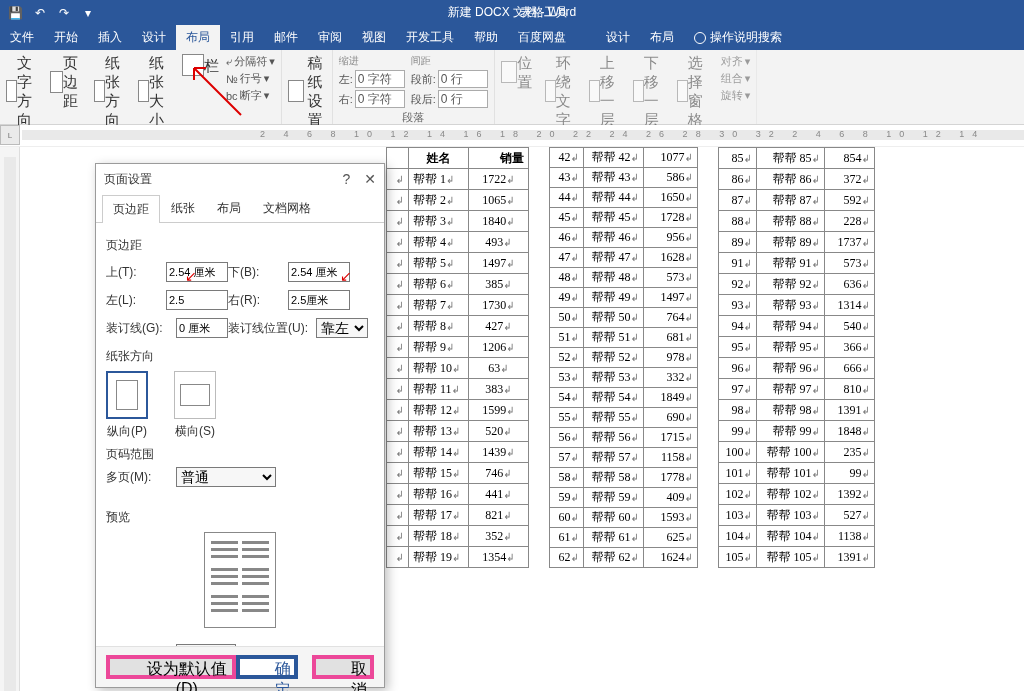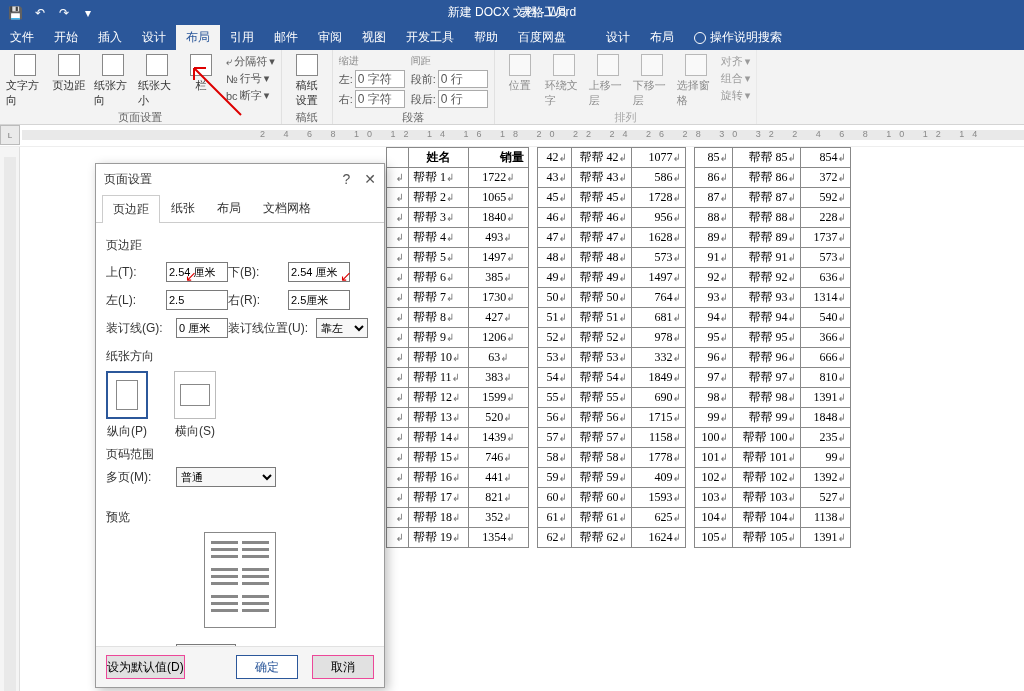--- a/index.html
+++ b/index.html
@@ -17,21 +17,21 @@
 .menubar .tab { padding: 0 10px; display: flex; align-items: center; cursor: pointer; position: relative; }
 .menubar .tab.active { background: #f3f3f3; color: #2b579a; }
 .menubar .search { margin-left: 10px; display: flex; align-items: center; gap: 4px; }
 .menubar .bulb { width: 12px; height: 12px; border: 1px solid #fff; border-radius: 50%; }
 
 
 .ribbon { height: 75px; background: #f3f3f3; border-bottom: 1px solid #d4d4d4; display: flex; position: relative; }
 .rgroup { border-right: 1px solid #e1e1e1; padding: 4px 6px 2px; display: flex; flex-direction: column; justify-content: space-between; }
 .rgroup .controls { display: flex; align-items: flex-start; gap: 6px; }
 .rgroup .label { text-align: center; font-size: 11px; color: #666; padding-top: 2px; }
-.bigbtn { display: flex; flex-direction: column; align-items: center; width: 38px; font-size: 11px; color: #333; }
+.bigbtn { display: flex; flex-direction: row; align-items: center; width: 38px; font-size: 15px; color: #333; }
 .bigbtn .ico { width: 22px; height: 22px; background: #fff; border: 1px solid #888; margin-bottom: 2px; }
 .smallcol { display: flex; flex-direction: column; gap: 2px; font-size: 11px; color: #555; }
 .small-row { display: flex; align-items: center; gap: 2px; }
 .spin { width: 50px; height: 18px; border: 1px solid #ababab; background: #fff; font-size: 12px; padding-left: 2px; display: inline-flex; align-items: center; }
 
 
 .ruler-area { height: 22px; background: #fff; position: relative; border-bottom: 1px solid #eee;}
 .ruler-h { position: absolute; top: 0; left: 22px; right: 0; height: 20px; background: linear-gradient(to right, #c0c0c0 0 2px, transparent 2px) repeat-x; background-size: 40px 8px; background-position: 0 6px; }
 .ruler-h::before { content:''; position:absolute; left:0; right:0; top:5px; height:10px; background:#e9e9e9; }
 .corner-l { position: absolute; left: 0; top: 0; width: 20px; height: 20px; border: 1px solid #bbb; background: #eaeaea; color: #777; font-size: 8px; display:flex; align-items:center; justify-content:center; }
@@ -47,38 +47,38 @@
 .dlg-title .rbtns { display:flex; gap:14px; color:#555; font-size:14px; }
 .dlg-tabs { display: flex; border-bottom: 1px solid #ccc; padding-left: 6px; }
 .dlg-tabs .dtab { padding: 5px 10px; font-size: 12px; color: #333; border: 1px solid transparent; border-bottom: none; cursor: pointer; }
 .dlg-tabs .dtab.active { border-color: #ccc; background: #fff; position: relative; top: 1px; }
 .dlg-body { flex: 1; padding: 8px 10px; font-size: 12px; color: #333; overflow: hidden; }
 .sect-title { margin: 6px 0 4px; }
 .field-row { display: flex; align-items: center; margin: 4px 0; gap: 6px; }
 .field-row label { width: 54px; color: #333; }
 .field-row label.wide { width: 64px; }
 .dlg-input { width: 62px; height: 20px; border: 1px solid #7a7a7a; padding: 0 2px; font-size: 11px; }
-.dlg-select { height: 20px; border: 1px solid #7a7a7a; font-size: 11px; background:#f7f7f7; }
+.dlg-select { height: 20px; border: 1px solid #7a7a7a; font-size: 14px; background:#f7f7f7; }
 .pair { display: flex; gap: 0; }
 .orient { display: flex; gap: 26px; margin: 6px 0 2px; }
 .orient-box { display: flex; flex-direction: column; align-items: center; gap: 4px; }
 .orient-ico { width: 42px; height: 48px; border: 1px solid #bbb; display:flex; align-items:center; justify-content:center; }
 .orient-ico.sel { border: 2px solid #2b579a; }
 .page-ico { width: 22px; height: 30px; border: 1px solid #888; background:#fff; }
 .page-ico.land { width: 30px; height: 22px; }
 .preview-box { width: 72px; height: 96px; border: 1px solid #888; margin: 6px auto 0; background:#fff; padding: 8px 6px; }
 .preview-box .ln { height: 3px; background: #888; margin-bottom: 4px; }
 .preview-box .cols { display:flex; gap:4px; }
 .preview-box .cols .c { flex:1; }
 .dlg-footer { display: flex; justify-content: space-between; align-items: center; padding: 8px 10px; border-top: 1px solid #e1e1e1; background:#f5f5f5; }
-.btn { min-width: 62px; height: 24px; border: 1px solid #ec4899; background: #e1e1e1; font-size: 12px; cursor: pointer; }
+.btn { min-width: 62px; height: 24px; border: 4px solid #ec4899; background: #e1e1e1; font-size: 16px; cursor: pointer; padding-left: 32px; }
 .btn.primary { background:#fff; border-color:#2b579a; color:#2b579a; }
 
 
-.tables { position: absolute; left: 386px; top: 0; display: flex; gap: 8px; }
+.tables { position: absolute; left: 386px; top: 0; display: flex; gap: 20px; }
 table { border-collapse: collapse; }
 td, th { border: 1px solid #888; font-size: 12px; height: 20px; padding: 0 4px; text-align: right; font-family: "SimSun"; white-space: nowrap; }
 .t1 td:nth-child(1){ width:22px;} .t1 td:nth-child(2), .t1 th:nth-child(1){ width:60px; text-align:left;} .t1 td:nth-child(3), .t1 th:nth-child(2){ width:60px; text-align:center;}
 .t2 td:nth-child(1){ width:34px;} .t2 td:nth-child(2){ width:60px;} .t2 td:nth-child(3){ width:54px;}
 .t3 td:nth-child(1){ width:38px;} .t3 td:nth-child(2){ width:68px;} .t3 td:nth-child(3){ width:50px;}
 .tiny { font-size:10px; color:#888; }
 .cr { color:#777; font-size:10px; }
 .pop-arrow1 { position:absolute; left:186px; top:60px; width:60px; height:60px; pointer-events:none; }
 .pop-arrow2 { position:absolute; left:185px; top:268px; width:20px; pointer-events:none; color:#d00; font-size:14px;}
 .pop-arrow3 { position:absolute; left:340px; top:268px; width:20px; pointer-events:none; color:#d00; font-size:14px;}
@@ -350,20 +350,25 @@
             <td>42<span class="cr">↲</span></td>
             <td>帮帮 42<span class="cr">↲</span></td>
             <td>1077<span class="cr">↲</span></td>
           </tr>
           <tr>
             <td>43<span class="cr">↲</span></td>
             <td>帮帮 43<span class="cr">↲</span></td>
             <td>586<span class="cr">↲</span></td>
           </tr>
           <tr>
+            <td>44<span class="cr">↲</span></td>
+            <td>帮帮 44<span class="cr">↲</span></td>
+            <td>1650<span class="cr">↲</span></td>
+          </tr>
+          <tr>
             <td>45<span class="cr">↲</span></td>
             <td>帮帮 45<span class="cr">↲</span></td>
             <td>1728<span class="cr">↲</span></td>
           </tr>
           <tr>
             <td>46<span class="cr">↲</span></td>
             <td>帮帮 46<span class="cr">↲</span></td>
             <td>956<span class="cr">↲</span></td>
           </tr>
           <tr>

